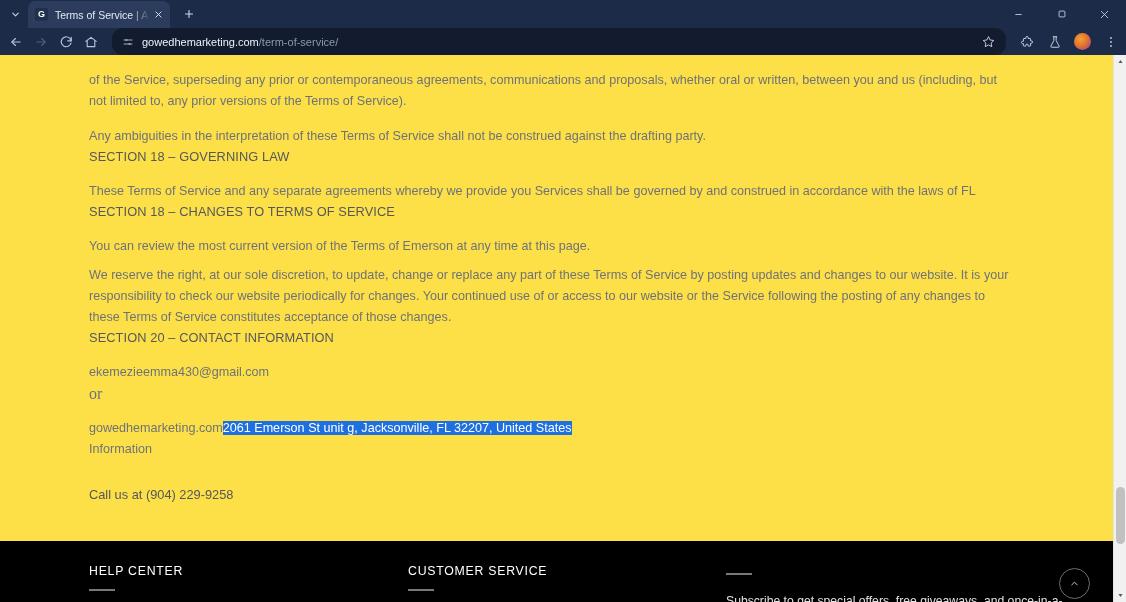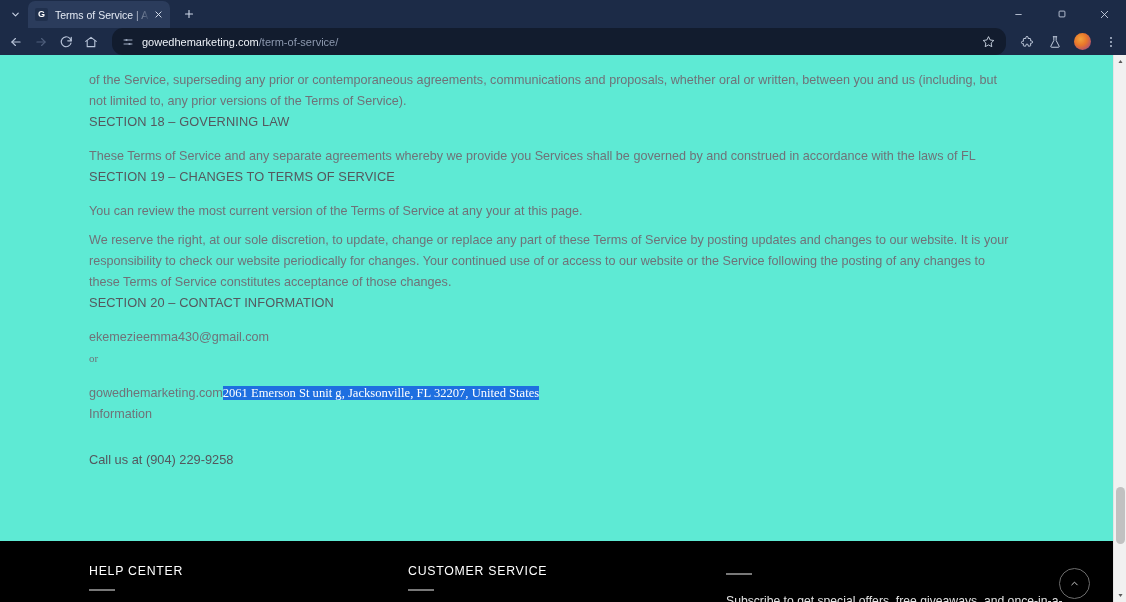--- a/index.html
+++ b/index.html
@@ -222,21 +222,21 @@
     height: 547px;
     background: #ffffff;
     overflow: hidden;
   }
 
   .page {
     position: absolute;
     top: 0; left: 0;
     width: 1113px;
     height: 547px;
-    background: #5eead4;
+    background: #fde047;
   }
 
   .content {
     padding: 0 0 0 89px;
     padding-top: 1px;
   }
 
   .para {
     font-size: 12.6px;
     line-height: 21px;
@@ -249,31 +249,30 @@
 
   .heading {
     font-size: 12.8px;
     line-height: 20px;
     color: #55585e;
     font-weight: 400;
     letter-spacing: .1px;
   }
 
   .contact-line {
-    font-size: 11px;
+    font-size: 16px;
     line-height: 21px;
     color: #6f7278;
     font-family: Liberation Serif, serif;
   }
 
   .sel {
     background: #1e6fe0;
     color: #ffffff;
     font-weight: 400;
-    font-family: Liberation Serif, serif;
   }
 
   .callus {
     font-size: 12.8px;
     line-height: 21px;
     color: #54575d;
     margin-top: 24px;
   }
 
   
@@ -499,26 +498,27 @@
     </div>
   </div>
 
   <div class="viewport">
     <div class="page">
 
       <div class="content">
 
         <div class="para">of the Service, superseding any prior or contemporaneous agreements, communications and proposals, whether oral or written, between you and us (including, but not limited to, any prior versions of the Terms of Service).</div>
 
+        <div class="para">Any ambiguities in the interpretation of these Terms of Service shall not be construed against the drafting party.</div>
 
         <div class="heading">SECTION 18 – GOVERNING LAW</div>
         <div class="para">These Terms of Service and any separate agreements whereby we provide you Services shall be governed by and construed in accordance with the laws of FL</div>
 
-        <div class="heading">SECTION 19 – CHANGES TO TERMS OF SERVICE</div>
-        <div class="para">You can review the most current version of the Terms of Service at any your at this page.</div>
+        <div class="heading">SECTION 18 – CHANGES TO TERMS OF SERVICE</div>
+        <div class="para">You can review the most current version of the Terms of Emerson at any time at this page.</div>
         <div class="para tight">We reserve the right, at our sole discretion, to update, change or replace any part of these Terms of Service by posting updates and changes to our website. It is your responsibility to check our website periodically for changes. Your continued use of or access to our website or the Service following the posting of any changes to these Terms of Service constitutes acceptance of those changes.</div>
 
         <div class="heading">SECTION 20 – CONTACT INFORMATION</div>
 
         <div class="para">ekemezieemma430@gmail.com</div>
         <div class="contact-line">or</div>
 
         <div class="para"><span>gowedhemarketing.com</span><span class="sel">2061 Emerson St unit g, Jacksonville, FL 32207, United States</span><br><span>Information</span></div>
 
         <div class="callus">Call us at (904) 229-9258</div>

